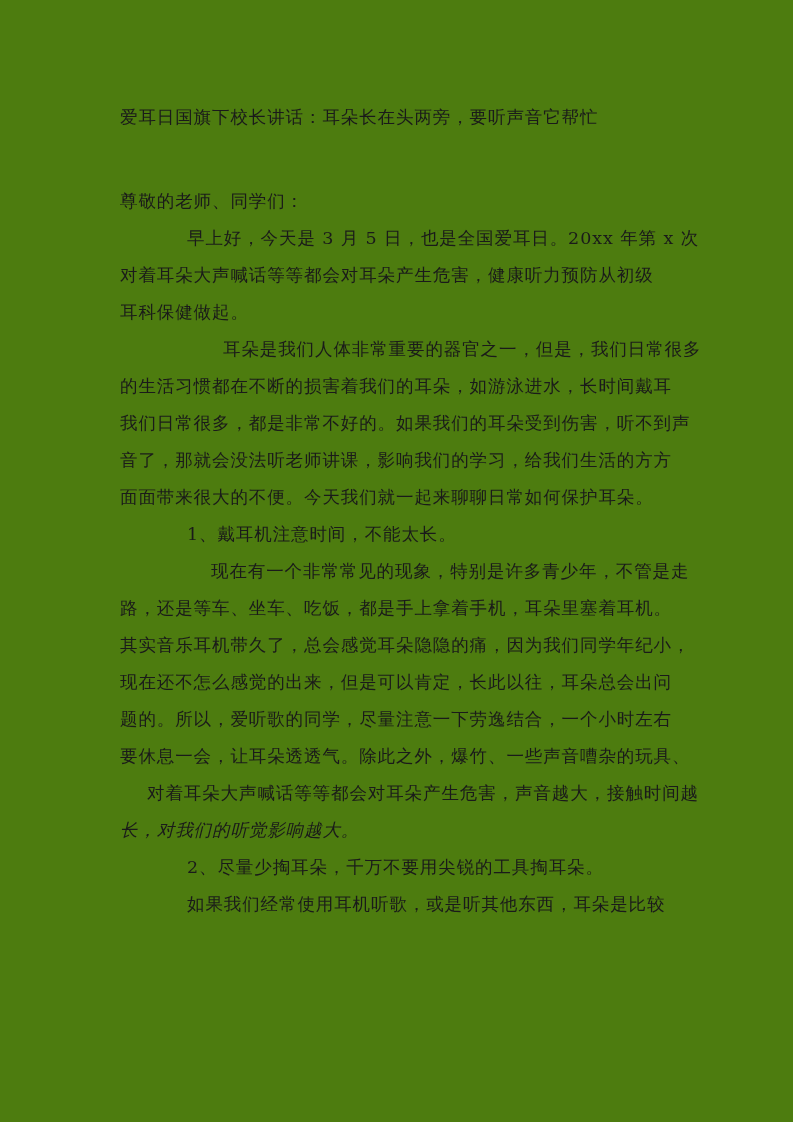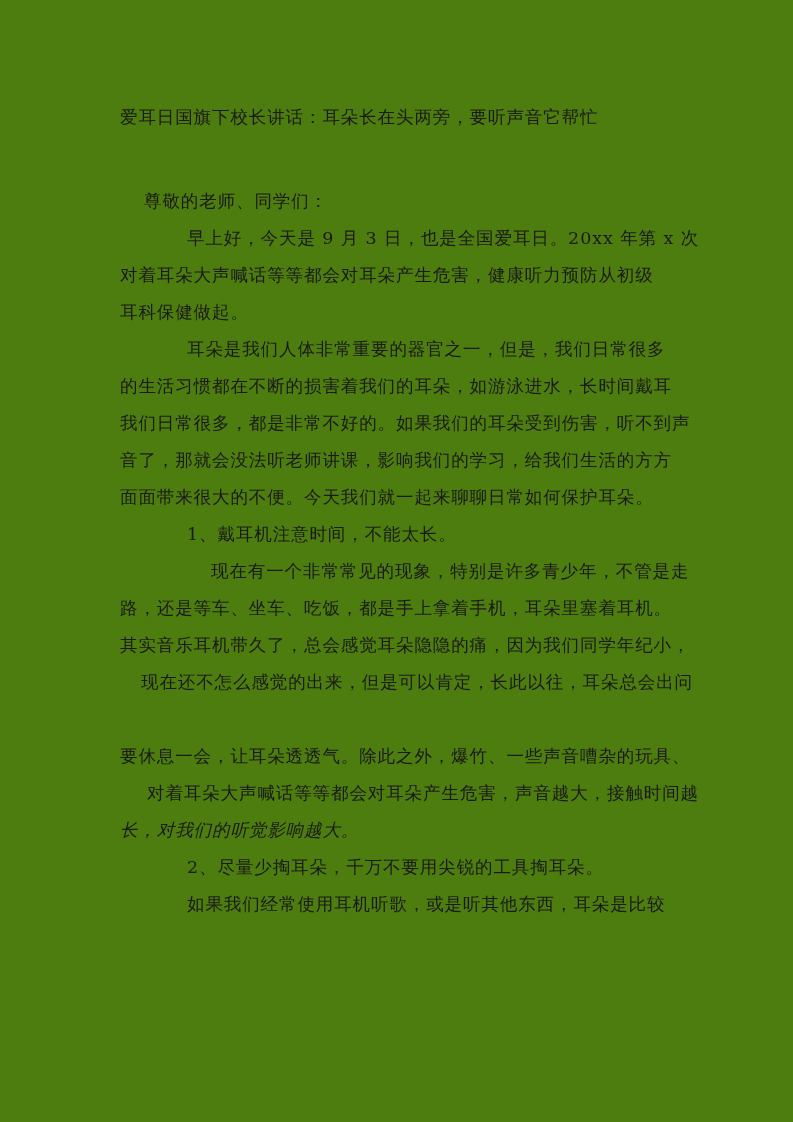--- a/index.html
+++ b/index.html
@@ -7,37 +7,38 @@
          font-family:"DejaVu Serif","Liberation Serif",serif; color:#1a1a1a; }
   .page { position:absolute; left:0; top:0; width:793px; height:1122px; background:#4d7c0f; }
   .line { position:absolute; left:120px; white-space:nowrap; font-size:17.5px; line-height:22px; letter-spacing:0.9px; }
   .indent { left:187px; }
 </style>
 </head>
 <body>
 
 <div class="page">
   <div class="line" style="top:106px;">爱耳日国旗下校长讲话：耳朵长在头两旁，要听声音它帮忙</div>
-  <div class="line" style="top:190px;margin-left:24px;">尊敬的老师、同学们：</div>
+  <div class="line" style="top:190px;">尊敬的老师、同学们：</div>
 
-  <div class="line indent" style="top:227px;">早上好，今天是 9 月 3 日，也是全国爱耳日。20xx 年第 x 次</div>
+  <div class="line indent" style="top:227px;">早上好，今天是 3 月 5 日，也是全国爱耳日。20xx 年第 x 次</div>
   <div class="line" style="top:264px;">对着耳朵大声喊话等等都会对耳朵产生危害，健康听力预防从初级</div>
   <div class="line" style="top:301px;">耳科保健做起。</div>
 
-  <div class="line indent" style="top:338px;">耳朵是我们人体非常重要的器官之一，但是，我们日常很多</div>
+  <div class="line indent" style="top:338px;margin-left:36px;">耳朵是我们人体非常重要的器官之一，但是，我们日常很多</div>
   <div class="line" style="top:375px;">的生活习惯都在不断的损害着我们的耳朵，如游泳进水，长时间戴耳</div>
   <div class="line" style="top:412px;">我们日常很多，都是非常不好的。如果我们的耳朵受到伤害，听不到声</div>
   <div class="line" style="top:449px;">音了，那就会没法听老师讲课，影响我们的学习，给我们生活的方方</div>
   <div class="line" style="top:486px;">面面带来很大的不便。今天我们就一起来聊聊日常如何保护耳朵。</div>
 
   <div class="line indent" style="top:523px;">1、戴耳机注意时间，不能太长。</div>
 
   <div class="line indent" style="top:560px;margin-left:24px;">现在有一个非常常见的现象，特别是许多青少年，不管是走</div>
   <div class="line" style="top:597px;">路，还是等车、坐车、吃饭，都是手上拿着手机，耳朵里塞着耳机。</div>
   <div class="line" style="top:634px;">其实音乐耳机带久了，总会感觉耳朵隐隐的痛，因为我们同学年纪小，</div>
-  <div class="line" style="top:671px;margin-left:21px;">现在还不怎么感觉的出来，但是可以肯定，长此以往，耳朵总会出问</div>
+  <div class="line" style="top:671px;">现在还不怎么感觉的出来，但是可以肯定，长此以往，耳朵总会出问</div>
+  <div class="line" style="top:708px;">题的。所以，爱听歌的同学，尽量注意一下劳逸结合，一个小时左右</div>
   <div class="line" style="top:745px;">要休息一会，让耳朵透透气。除此之外，爆竹、一些声音嘈杂的玩具、</div>
   <div class="line" style="top:782px;margin-left:27px;">对着耳朵大声喊话等等都会对耳朵产生危害，声音越大，接触时间越</div>
   <div class="line" style="top:819px;font-style:italic;">长，对我们的听觉影响越大。</div>
 
   <div class="line indent" style="top:856px;">2、尽量少掏耳朵，千万不要用尖锐的工具掏耳朵。</div>
   <div class="line indent" style="top:893px;">如果我们经常使用耳机听歌，或是听其他东西，耳朵是比较</div>
 </div>
 
 </body></html>

